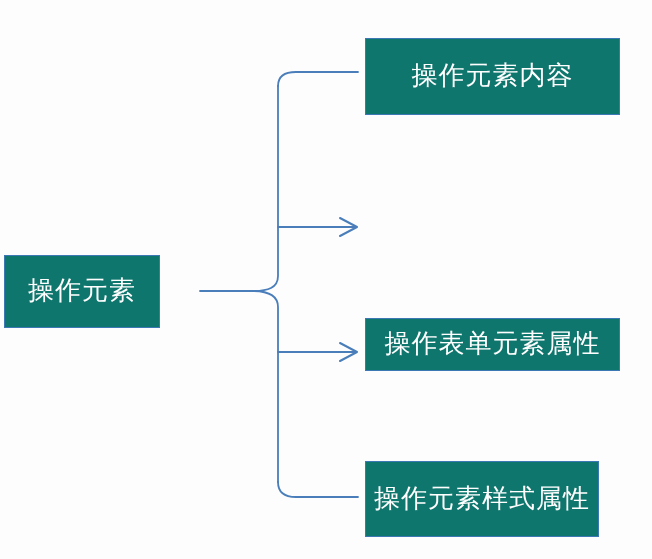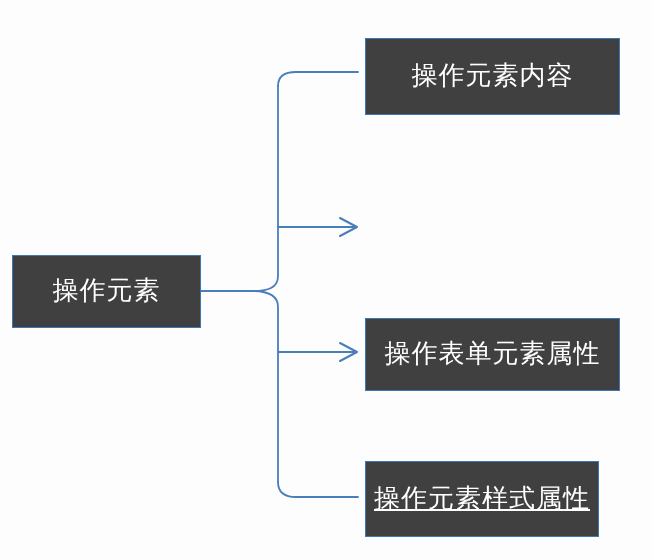--- a/index.html
+++ b/index.html
@@ -20,66 +20,65 @@
   .connectors {
     position: absolute;
     left: 0;
     top: 0;
     width: 652px;
     height: 559px;
   }
   .node {
     position: absolute;
     box-sizing: border-box;
-    background: #404040;
+    background: #0f766e;
     border: 1.5px solid #3C78B4;
     display: flex;
     align-items: center;
     justify-content: center;
     color: #ffffff;
     font-size: 26px;
     letter-spacing: 1px;
     line-height: 1.1;
     white-space: nowrap;
     text-rendering: geometricPrecision;
   }
   .node-label {
     color: #ffffff;
     font-size: 26px;
   }
   .node-root {
-    left: 12px;
+    left: 4px;
     top: 255px;
-    width: 189px;
+    width: 156px;
     height: 73px;
   }
   .node-b1 {
     left: 365px;
     top: 38px;
     width: 255px;
     height: 77px;
   }
   .node-b2 {
     left: 365px;
     top: 190px;
     width: 255px;
     height: 73px;
   }
   .node-b3 {
     left: 365px;
     top: 318px;
     width: 255px;
-    height: 73px;
+    height: 53px;
   }
   .node-b4 {
     left: 365px;
     top: 461px;
     width: 234px;
     height: 76px;
-    text-decoration: underline;
   }
 </style>
 </head>
 <body>
 
 <div id="canvas">
 
   <svg class="connectors" viewBox="0 0 652 559" width="652" height="559">
 
     <path d="M 200 291 L 252 291" fill="none" stroke="#4A7EBB" stroke-width="1.8" stroke-linecap="round"></path>

